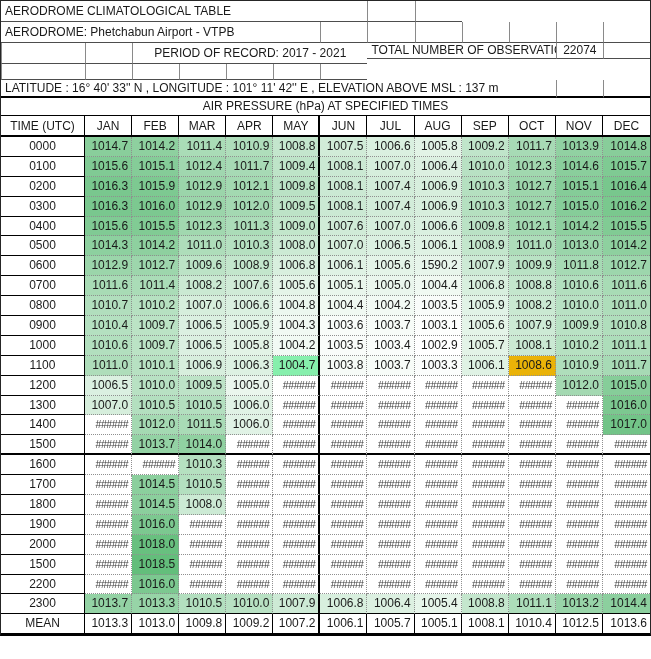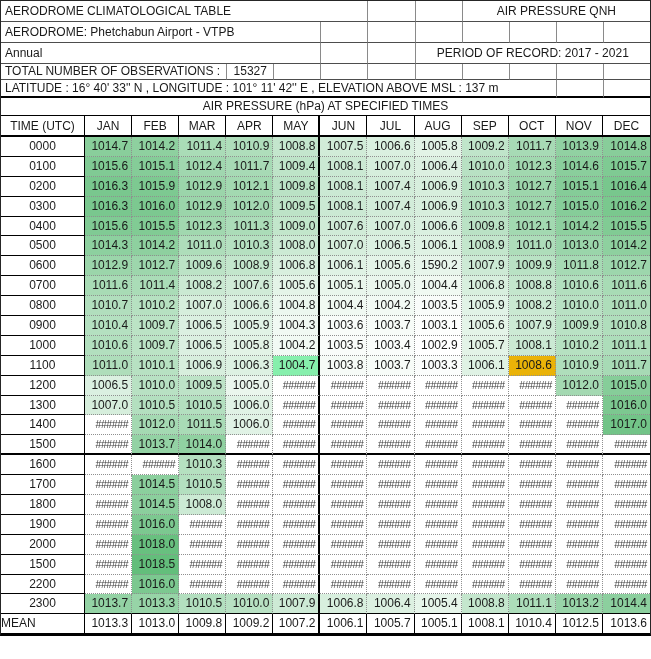--- a/index.html
+++ b/index.html
@@ -42,49 +42,47 @@
   .dcell{ height:19.9px; line-height:19px; text-align:right; padding-right:3px;
           border-right:1px dotted #8f8f8f; border-bottom:1px dotted #8f8f8f; }
   .thickR{ border-right:2px solid #000 !important; }
   .lastC{ border-right:none !important; }
   .db2{ border-bottom:2px solid #000 !important; }
   .db1{ border-bottom:1px solid #000 !important; }
   .tb2{ border-bottom:2px solid #000 !important; }
   .miss{ font-size:10.5px; letter-spacing:-0.4px; color:#3d3d3d; text-align:right; }
   .mcell{ height:19px; line-height:18px; text-align:right; padding-right:3px;
           border-right:1px solid #000; background:#fff; }
-  .mlabel{ text-align:left; padding-right:0; }
+  .mlabel{ text-align:center; padding-right:0; }
 </style>
 </head>
 <body>
 
 <div class="sheet" id="grid">
 
 
   <div class="cell sp7 r2 hb lpad">AERODROME CLIMATOLOGICAL TABLE</div>
   <div class="cell r2 hb vline"></div>
   <div class="cell r2 hb vline"></div>
-  <div class="cell sp4 r2 hb vline center">AIR PRESSURE QNH</div>
 
   <div class="cell sp6 r2 hb lpad">AERODROME:  Phetchabun Airport  - VTPB</div>
   <div class="cell r2 hb vline"></div>
   <div class="cell r2 hb vline"></div>
   <div class="cell r2 hb vline"></div>
   <div class="cell r2 hb vline"></div>
   <div class="cell r2 hb vline"></div>
   <div class="cell r2 hb vline"></div>
   <div class="cell r2 hb vline"></div>
 
-  <div class="cell sp6 r2 hb lpad">Annual</div>
   <div class="cell r2 hb vline"></div>
   <div class="cell r2 hb vline"></div>
   <div class="cell sp5 r2 hb vline center">PERIOD OF RECORD: 2017 - 2021</div>
 
   <div class="cell sp4 r5 hb lpad">TOTAL NUMBER OF OBSERVATIONS :</div>
-  <div class="cell r5 hb vline center">15327</div>
+  <div class="cell r5 hb vline center">22074</div>
   <div class="cell r5 hb vline"></div>
   <div class="cell r5 hb vline"></div>
   <div class="cell r5 hb vline"></div>
   <div class="cell r5 hb vline"></div>
   <div class="cell r5 hb vline"></div>
   <div class="cell r5 hb vline"></div>
   <div class="cell r5 hb vline"></div>
   <div class="cell r5 hb vline"></div>
 
   <div class="cell sp11 r6 bb2 lpad">LATITUDE : 16° 40' 33'' N , LONGITUDE : 101° 11' 42'' E , ELEVATION ABOVE MSL : 137 m</div>

